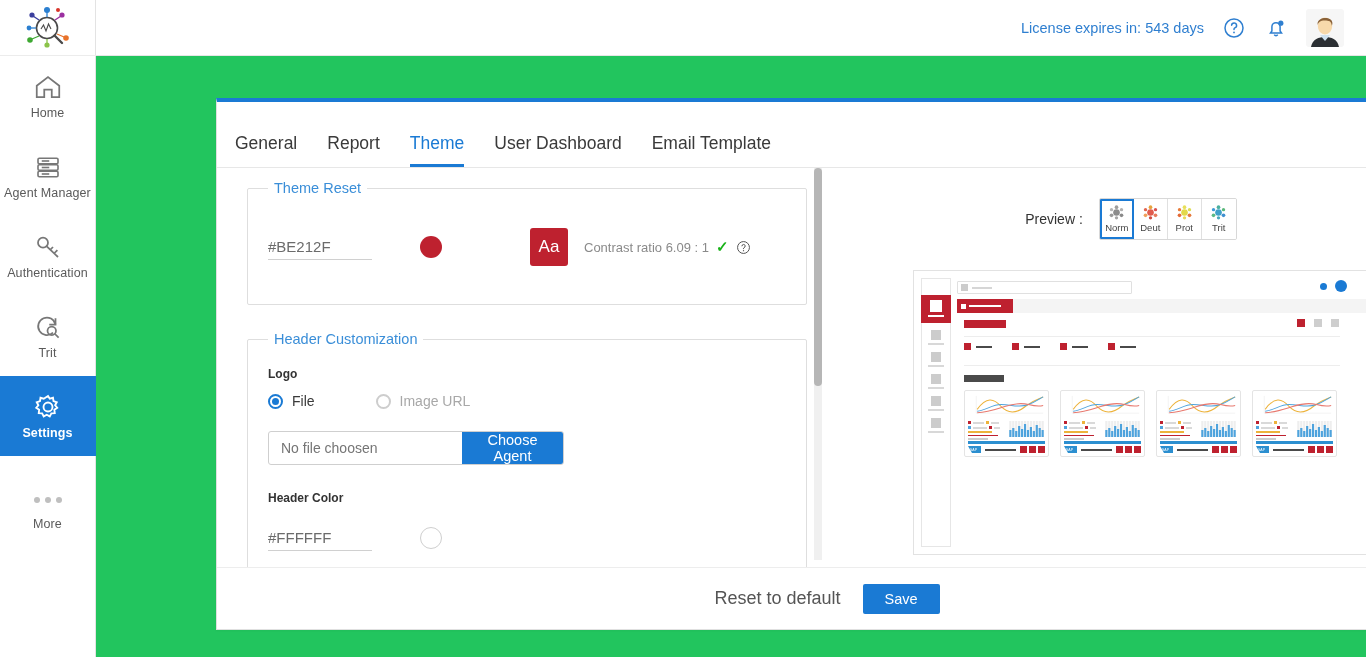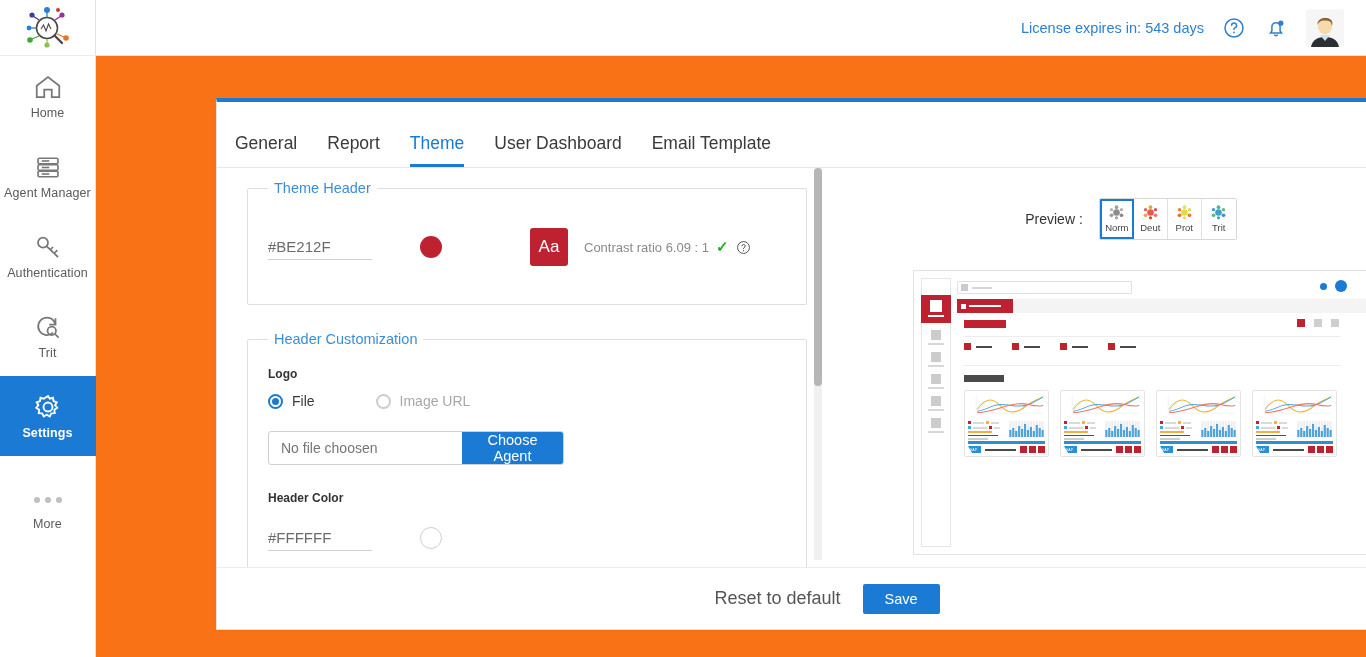--- a/index.html
+++ b/index.html
@@ -27,21 +27,21 @@
   }
   .nav-item .ic { width: 30px; height: 30px; display: block; }
   .nav-item .lbl { font-size: 12.5px; color: #5a5a5a; letter-spacing: .1px; }
   .nav-item.active { background: #1a7ad4; }
   .nav-item.active .lbl { color: #fff; font-weight: bold; }
   .nav-more { margin-top: 18px; }
   .dots { display: flex; gap: 5px; margin-bottom: 10px; }
   .dots i { width: 6px; height: 6px; border-radius: 50%; background: #bfbfbf; display: block; }
 
   
-  .main { flex: 1; height: 657px; position: relative; background: #f97316; }
+  .main { flex: 1; height: 657px; position: relative; background: #22c55e; }
   .topbar {
     height: 56px; border-bottom: 1px solid #e6e6e6; background: #fff;
     display: flex; align-items: center; justify-content: flex-end;
     padding-right: 22px; gap: 18px;
   }
   .license { font-size: 14.5px; color: #2f7fd0; }
   .hicon { cursor: pointer; display: flex; align-items: center; }
   .avatar {
     width: 38px; height: 38px; border-radius: 4px; overflow: hidden;
     background: #f2f2f2; position: relative; cursor: pointer;
@@ -309,21 +309,21 @@
         <div class="tab active">Theme</div>
         <div class="tab">User Dashboard</div>
         <div class="tab">Email Template</div>
       </div>
 
       <div class="body">
 
         <div class="left-pane">
 
           <fieldset class="grp">
-            <legend>Theme Header</legend>
+            <legend>Theme Reset</legend>
             <div class="theme-row">
               <input class="hexinput" type="text" value="#BE212F" style="">
               <span class="swatch" id="sw-theme" style="background: rgb(190, 33, 47);"></span>
               <span class="aabox" id="aa-box" style="background: rgb(190, 33, 47);">Aa</span>
               <span class="contrast">
                 <span>Contrast ratio 6.09 : 1</span>
                 <span class="tick">✓</span>
                 <svg width="15" height="15" viewBox="0 0 24 24" fill="none" stroke="#555" stroke-width="1.6">
                   <circle cx="12" cy="12" r="9.5"></circle>
                   <path d="M9.5 9.4 a2.6 2.6 0 1 1 3.3 2.8 c-.8 .3 -.9 1 -.9 1.7" stroke-linecap="round"></path>

